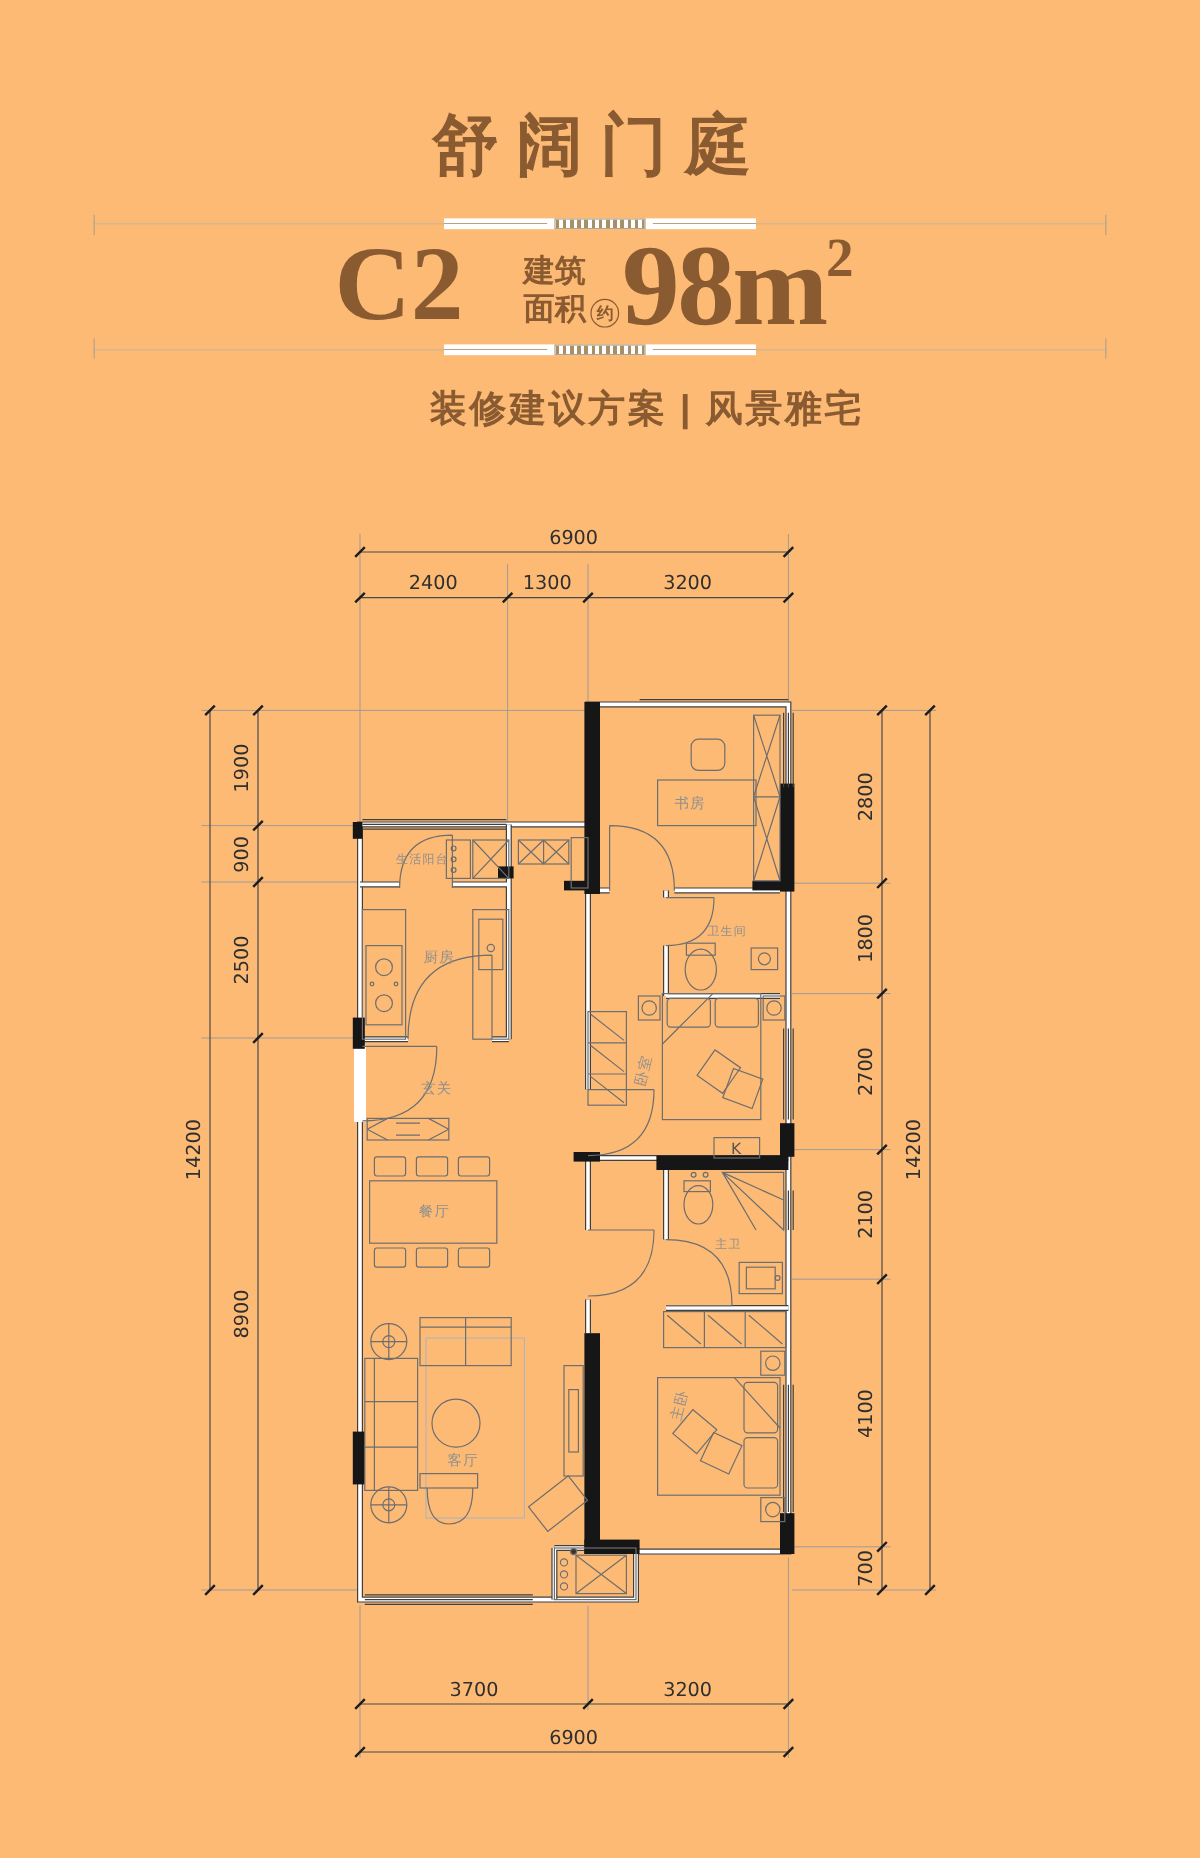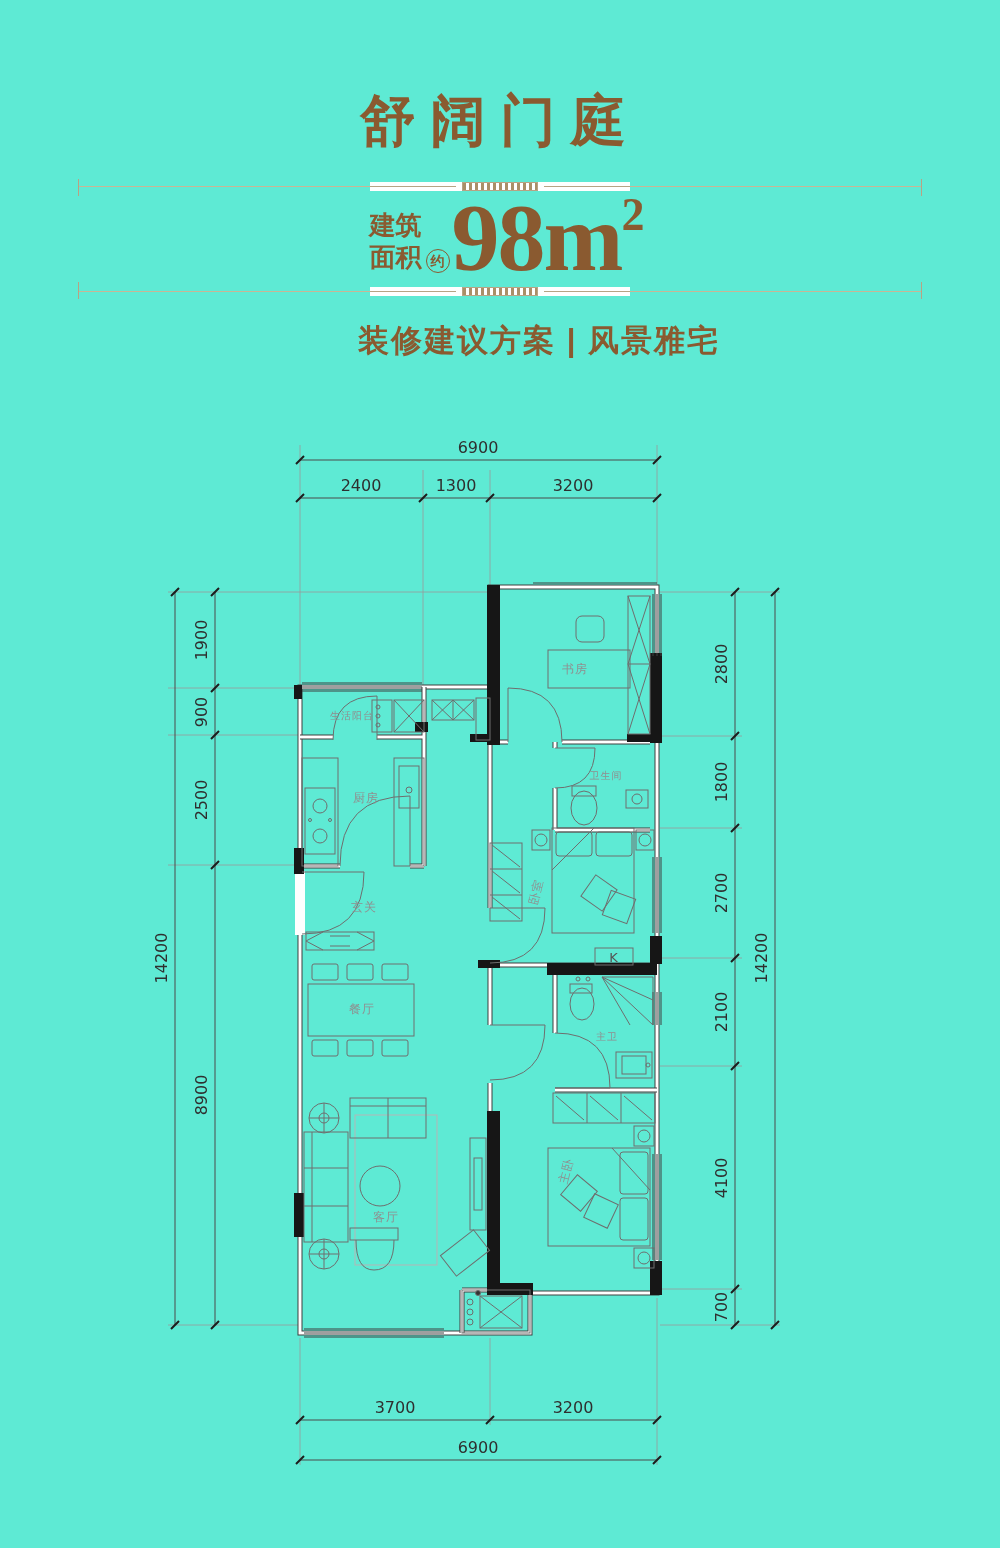--- a/index.html
+++ b/index.html
@@ -1,16 +1,16 @@
 <!DOCTYPE html>
 <html><head>
 <meta charset="utf-8">
 <style>
   html,body{margin:0;padding:0;background:#fff;}
-  .page{position:relative;width:1000px;height:1548px;background:#5eead4;overflow:hidden;
+  .page{position:relative;width:1000px;height:1548px;background:#fdba74;overflow:hidden;
         font-family:"Liberation Sans","DejaVu Sans",sans-serif;}
   .title{position:absolute;top:84px;left:0;width:100%;text-align:center;
          font-family:"Liberation Serif","DejaVu Serif",serif;font-weight:bold;
          font-size:56px;color:#8a5a30;letter-spacing:14px;}
   
   .frame{position:absolute;top:186px;left:78px;width:844px;height:104px;
          border-top:1px solid #c9b695;border-bottom:1px solid #c9b695;}
   .frame .corner{position:absolute;width:1px;height:17px;background:#b7a384;}
   .frame .c-tl{left:0;top:-8px;} .frame .c-tr{right:0;top:-8px;}
   .frame .c-bl{left:0;bottom:-8px;} .frame .c-br{right:0;bottom:-8px;}
@@ -57,20 +57,21 @@
         <span class="bar"></span>
       </span>
     <span class="orn orn-bot">
         <span class="bar"></span>
         <span class="dots"></span>
         <span class="bar"></span>
       </span>
   </div>
 
   <div class="spec">
+    <div class="unit-code">C2</div>
     <div class="area-label">
       <div>建筑</div>
       <div>面积</div>
       <span class="approx">约</span>
     </div>
     <div class="area-value"><span>98m</span><span class="area-sup">2</span></div>
   </div>
 
   <div class="subtitle">装修建议方案 | 风景雅宅</div>
 

